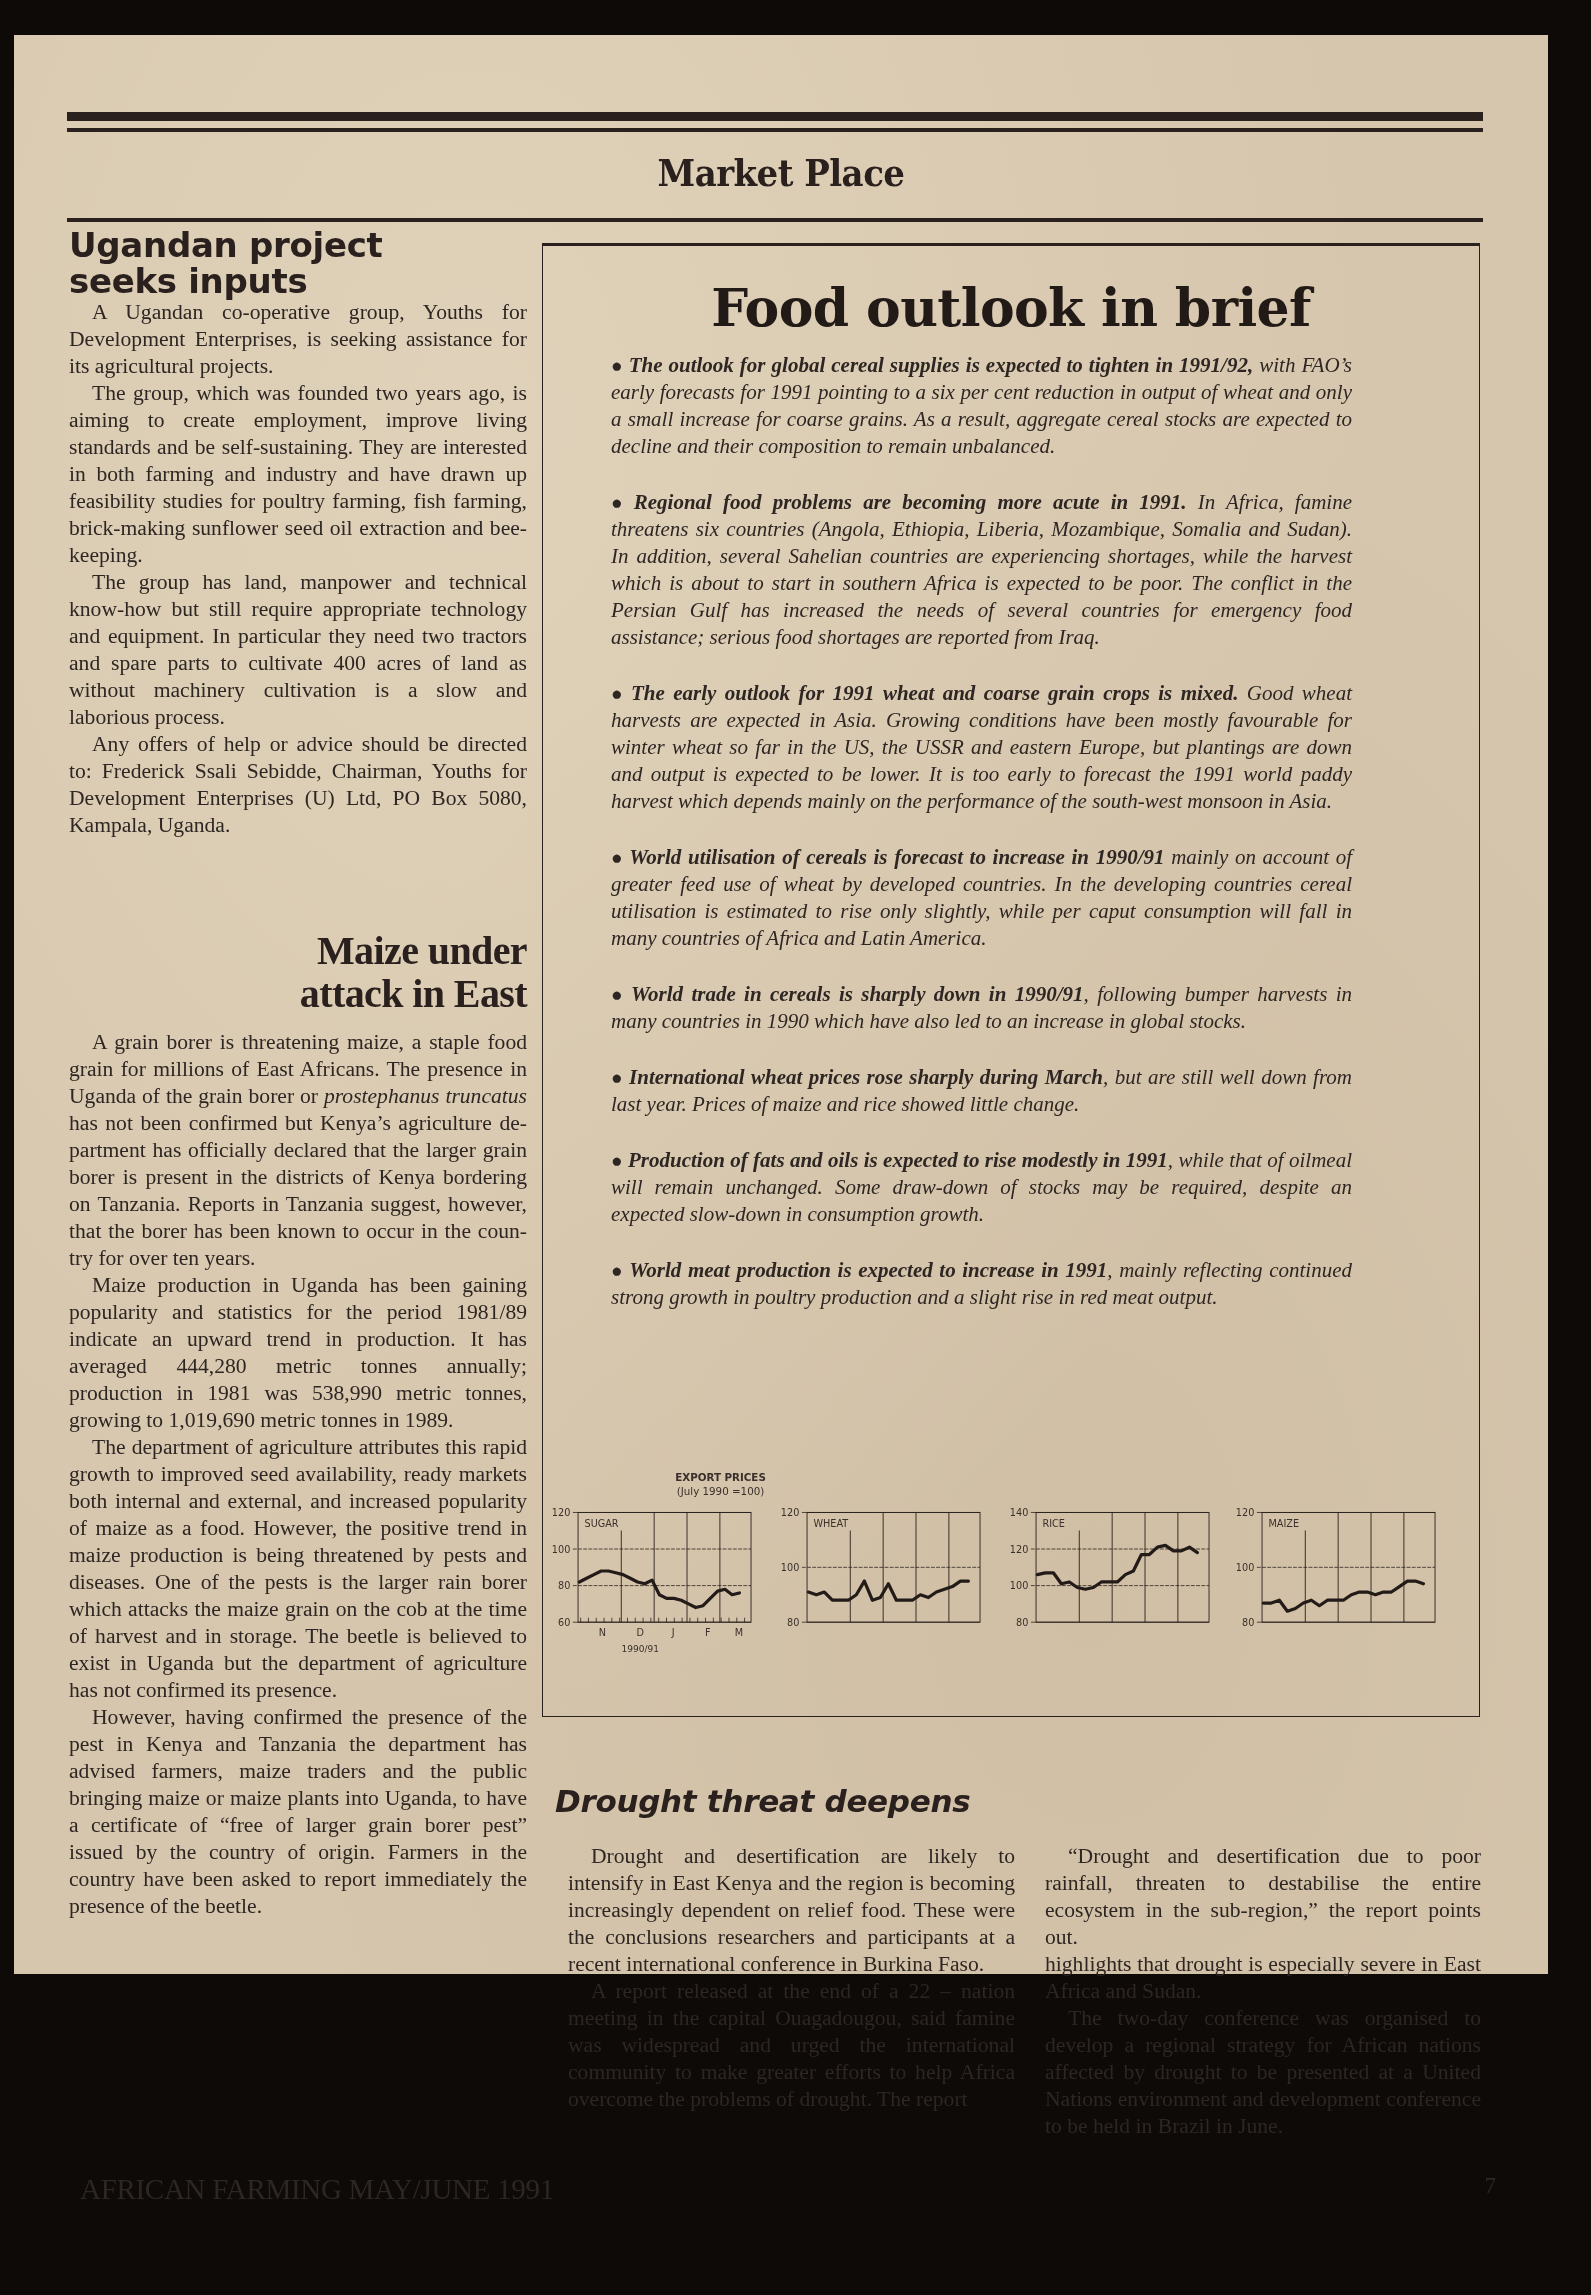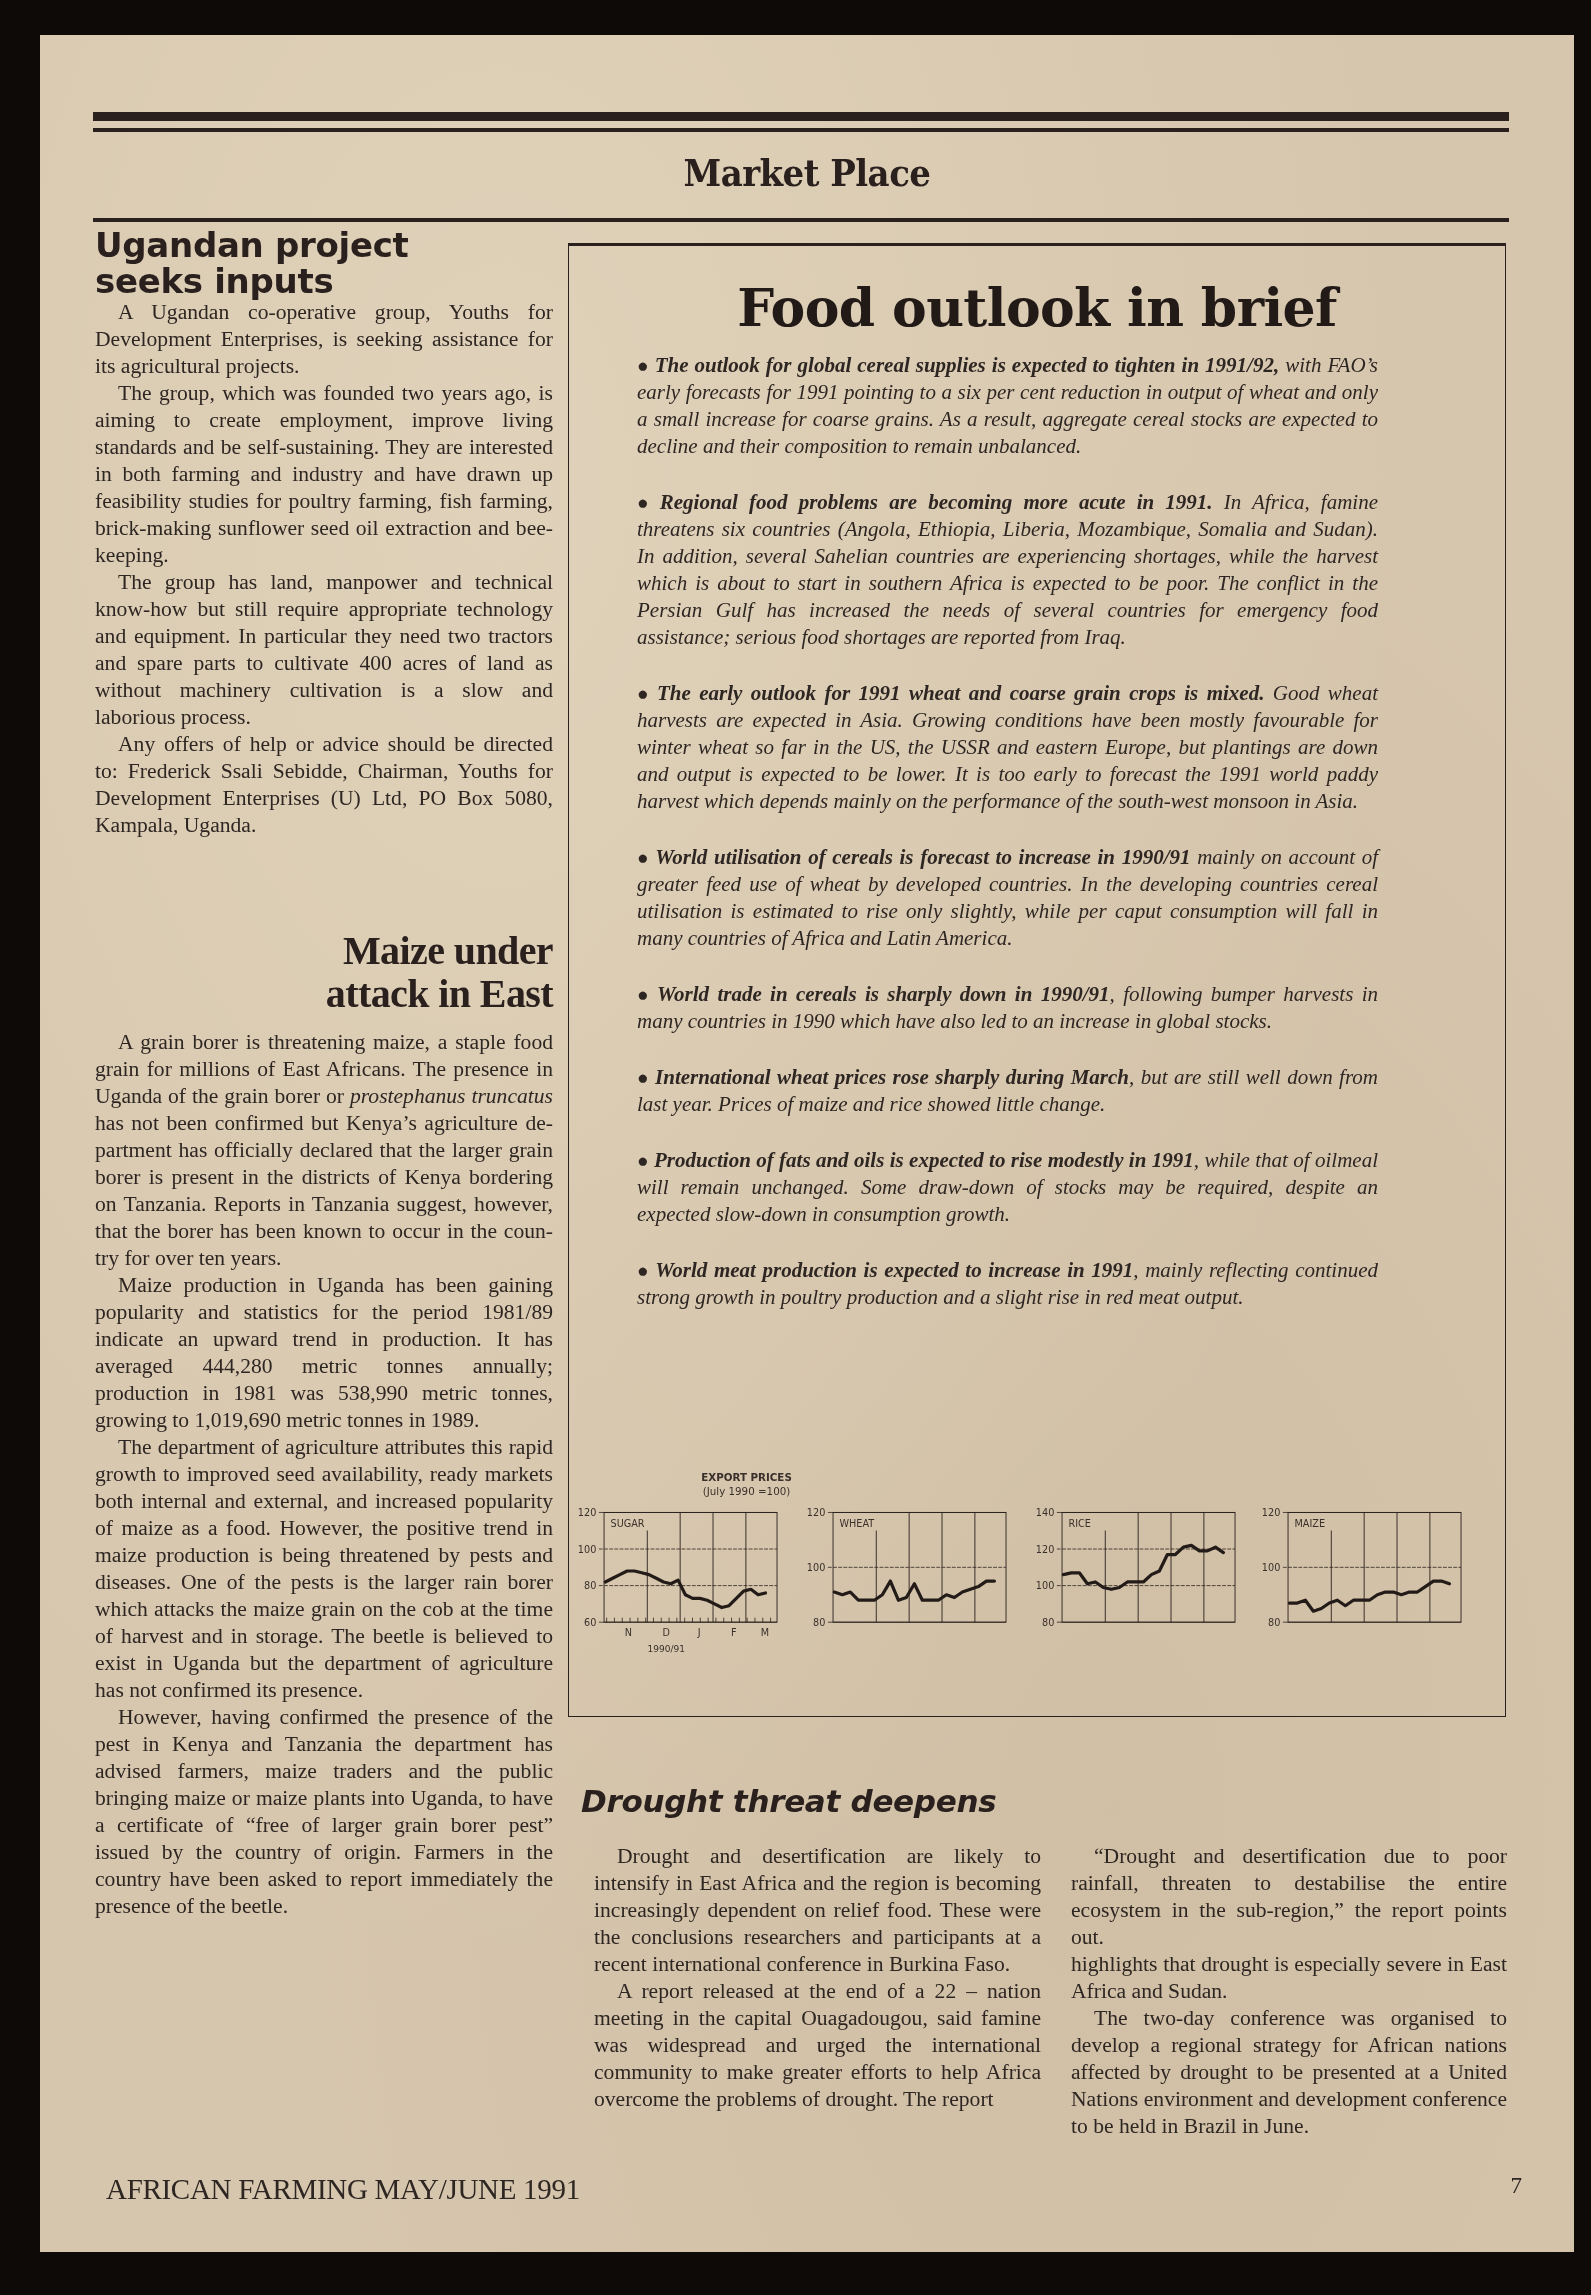--- a/index.html
+++ b/index.html
@@ -4,22 +4,22 @@
 <style>
   html, body { margin: 0; padding: 0; }
   body {
     width: 1592px; height: 2295px;
     background: #0d0a08;
     position: relative;
     overflow: hidden;
   }
   .page {
     position: absolute;
-    left: 40px; top: 35px;
-    width: 1534px; height: 2217px;
+    left: 14px; top: 35px;
+    width: 1534px; height: 1939px;
     background: #d6c6ad;
     background-image:
       radial-gradient(ellipse at 30% 20%, rgba(255,245,225,0.25), transparent 60%),
       radial-gradient(ellipse at 70% 80%, rgba(180,160,130,0.18), transparent 55%);
     color: #2b2320;
     text-decoration: underline;
   }
   .rule { position: absolute; background: #2a201d; }
   .masthead {
     position: absolute; left: 0; width: 100%; top: 116px;
@@ -248,21 +248,21 @@
           <line x1="37" y1="10" x2="313" y2="10" stroke="#2a201d" stroke-width="1.2" stroke-dasharray=""></line>
           <text x="33" y="16" text-anchor="end" font-size="15">120</text>
           <text x="55" y="32" font-size="15">MAIZE</text>
           <polyline points="47.0,150.3 59.4,150.3 71.8,146.0 84.2,163.0 96.6,158.8 109.0,150.3 121.4,146.0 133.8,154.5 146.2,146.0 158.6,146.0 171.0,146.0 183.4,137.5 195.8,133.3 208.2,133.3 220.6,137.5 233.0,133.3 245.4,133.3 257.8,124.8 270.2,116.3 282.6,116.3 295.0,120.5" fill="none" stroke="#231b18" stroke-width="5" stroke-linejoin="round" stroke-linecap="round"></polyline>
         </svg>
     </div>
   </div>
 
   <h2 class="drought-head">Drought threat deepens</h2>
   <div class="body dcol1">
-    <p>Drought and desertification are likely to intensify in East Africa and the region is becoming increasingly dependent on relief food. These were the conclusions researchers and participants at a recent international conference in Burkina Faso.</p>
+    <p>Drought and desertification are likely to intensify in East Kenya and the region is becoming increasingly dependent on relief food. These were the conclusions researchers and participants at a recent international conference in Burkina Faso.</p>
     <p>A report released at the end of a 22 – nation meeting in the capital Ouaga­dougou, said famine was widespread and urged the international community to make greater efforts to help Africa over­come the problems of drought. The report</p>
   </div>
   <div class="body dcol2">
     <p>“Drought and desertification due to poor rainfall, threaten to destabilise the en­tire ecosystem in the sub-region,” the re­port points out.</p>
     <p style="text-indent:0;">highlights that drought is especially severe in East Africa and Sudan.</p>
     <p>The two-day conference was organised to develop a regional strategy for African nations affected by drought to be presented at a United Nations environment and de­velopment conference to be held in Brazil in June.</p>
   </div>
 
   <div class="footer">AFRICAN FARMING MAY/JUNE 1991</div>
   <div class="pagenum">7</div>

